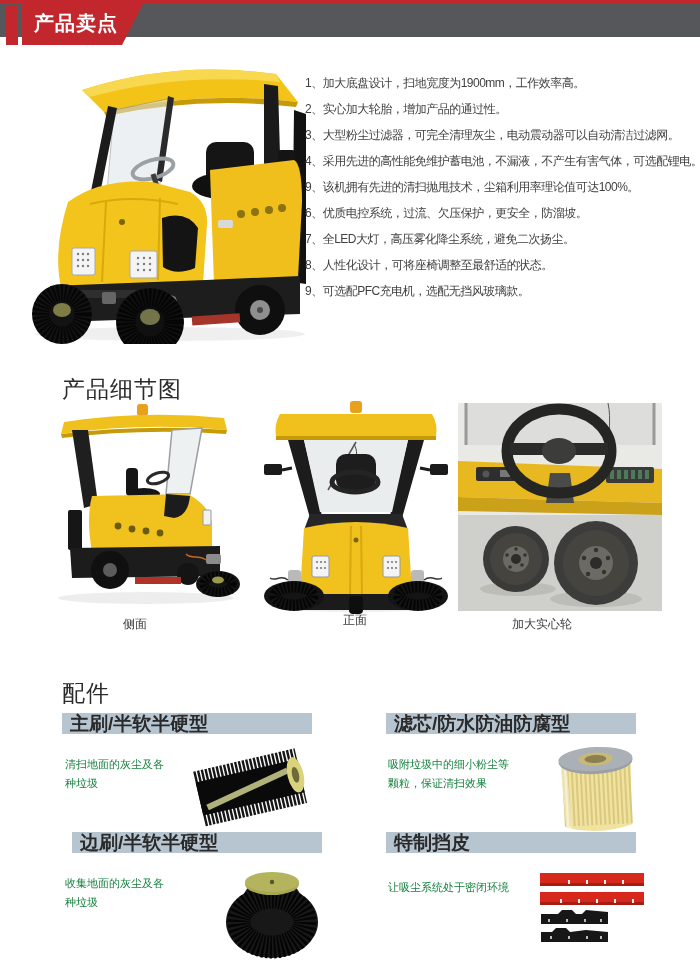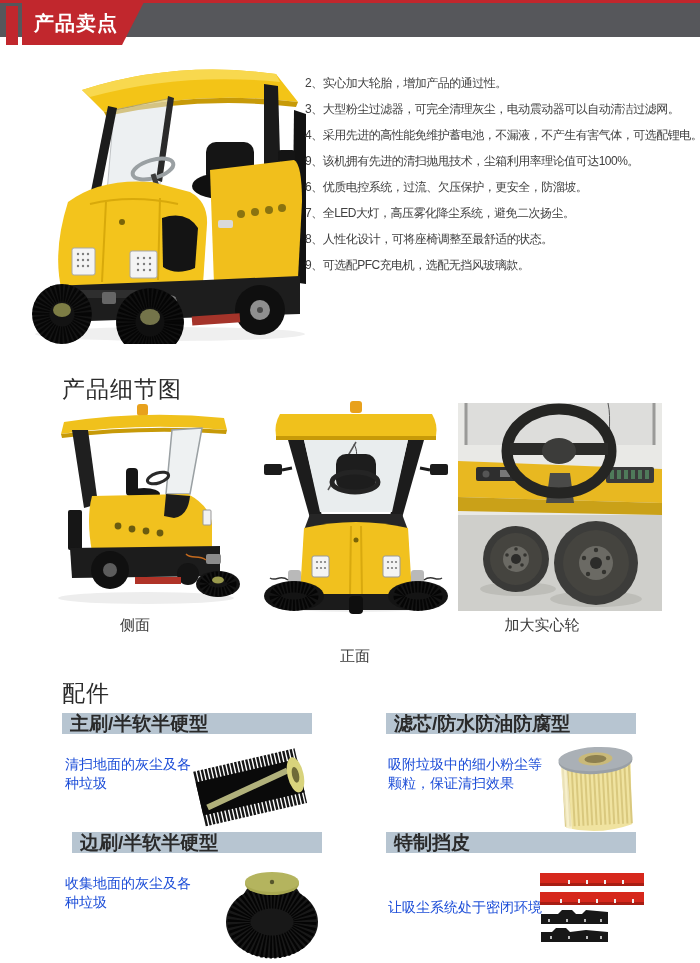--- a/index.html
+++ b/index.html
@@ -14,25 +14,25 @@
               clip-path:polygon(0 0,100% 0,82% 100%,0 100%);
               display:flex;align-items:center;}
   .title-flag span{color:#fff;font-size:20px;font-weight:bold;padding-left:12px;letter-spacing:1px;}
   
   .points{left:305px;top:70px;width:393px;}
   .points div{height:26px;line-height:26px;font-size:12px;letter-spacing:-0.5px;
               color:#3f3f3f;white-space:nowrap;}
   
   .sec-title{font-size:23px;color:#2b2b2b;letter-spacing:1px;}
   
-  .caption{font-size:15px;color:#3a3a3a;text-align:center;}
+  .caption{font-size:12px;color:#3a3a3a;text-align:center;}
   
   .acc-bar{width:250px;height:21px;background:#b7c5d1;font-size:19px;font-weight:bold;
            color:#2a2a2a;line-height:21px;padding-left:8px;box-sizing:border-box;}
-  .acc-desc{font-size:14px;color:#1d4ed8;line-height:19px;}
+  .acc-desc{font-size:11px;color:#15803d;line-height:19px;}
 </style>
 </head>
 <body>
 
 <div id="page">
 
   <div class="abs top-strip"></div>
   <div class="abs banner-bar"></div>
   <div class="abs accent-block"></div>
   <div class="abs title-flag">
@@ -125,20 +125,21 @@
       <circle cx="140" cy="270" r="24" fill="none" stroke="#050505" stroke-width="19" stroke-dasharray="2 1.6"></circle>
       <ellipse cx="140" cy="265" rx="10" ry="8" fill="#74744a"></ellipse>
     </g>
 
     <g transform="rotate(-4 205 268)">
       <rect x="182" y="263" width="48" height="9" fill="#a5342a"></rect>
     </g>
   </svg>
 
   <div class="abs points">
+    <div>1、加大底盘设计，扫地宽度为1900mm，工作效率高。</div>
     <div>2、实心加大轮胎，增加产品的通过性。</div>
     <div>3、大型粉尘过滤器，可完全清理灰尘，电动震动器可以自动清洁过滤网。</div>
     <div>4、采用先进的高性能免维护蓄电池，不漏液，不产生有害气体，可选配锂电。</div>
     <div>9、该机拥有先进的清扫抛甩技术，尘箱利用率理论值可达100%。</div>
     <div>6、优质电控系统，过流、欠压保护，更安全，防溜坡。</div>
     <div>7、全LED大灯，高压雾化降尘系统，避免二次扬尘。</div>
     <div>8、人性化设计，可将座椅调整至最舒适的状态。</div>
     <div>9、可选配PFC充电机，选配无挡风玻璃款。</div>
   </div>
 
@@ -216,21 +217,21 @@
     <path d="M44,196 L152,196 L152,212 L44,212 Z" fill="#1b1b1b"></path>
     <rect x="91" y="198" width="14" height="18" rx="4" fill="#0e0e0e"></rect>
     <rect x="30" y="172" width="13" height="20" rx="3" fill="#b9b9b9"></rect>
     <rect x="153" y="172" width="13" height="20" rx="3" fill="#b9b9b9"></rect>
     <path d="M30,182 C22,176 18,184 12,180 M166,182 C174,176 178,184 184,180" stroke="#333" stroke-width="1.5" fill="none"></path>
     <ellipse cx="36" cy="198" rx="30" ry="15" fill="#141414"></ellipse>
     <ellipse cx="36" cy="198" rx="19" ry="9" fill="none" stroke="#050505" stroke-width="11" stroke-dasharray="2 1.6"></ellipse>
     <ellipse cx="160" cy="198" rx="30" ry="15" fill="#141414"></ellipse>
     <ellipse cx="160" cy="198" rx="19" ry="9" fill="none" stroke="#050505" stroke-width="11" stroke-dasharray="2 1.6"></ellipse>
   </svg>
-  <div class="abs caption" style="left:305px;top:647px;width:100px;text-align:center;">正面</div>
+  <div class="abs caption" style="left:305px;top:612px;width:100px;text-align:center;">正面</div>
 
   <svg class="abs" style="left:458px;top:403px;" width="204" height="208" viewBox="0 0 204 208">
     <rect x="0" y="0" width="204" height="112" fill="#e9e9e6"></rect>
     <rect x="8" y="0" width="188" height="42" fill="#dddddb"></rect>
     <path d="M8,0 L8,42 M196,0 L196,42" stroke="#9a9a98" stroke-width="3"></path>
     <path d="M150,0 C154,18 148,30 156,42" stroke="#555" stroke-width="1" fill="none"></path>
     <path d="M0,58 L204,66 L204,100 L0,94 Z" fill="#e8b821"></path>
     <path d="M0,94 L204,100 L204,112 L0,108 Z" fill="#caa118"></path>
     <rect x="18" y="64" width="42" height="14" rx="2" fill="#2e2e2e"></rect>
     <circle cx="28" cy="71" r="3.5" fill="#555"></circle>
@@ -312,21 +313,21 @@
     </g>
   </svg>
 
   <div class="abs acc-bar" style="left:72px;top:832px;">边刷/半软半硬型</div>
   <div class="abs acc-bar" style="left:386px;top:832px;">特制挡皮</div>
 
   <div class="abs acc-desc" style="left:65px;top:874px;">
     <div>收集地面的灰尘及各</div>
     <div>种垃圾</div>
   </div>
-  <div class="abs acc-desc" style="left:388px;top:878px;margin-top:20px;">
+  <div class="abs acc-desc" style="left:388px;top:878px;">
     <div>让吸尘系统处于密闭环境</div>
   </div>
 
   <svg class="abs" style="left:210px;top:858px;" width="122" height="104" viewBox="0 0 122 104">
     <polygon points="40,26 84,26 108,64 16,64" fill="#181818"></polygon>
     <ellipse cx="62" cy="64" rx="46" ry="36" fill="#181818"></ellipse>
     <ellipse cx="62" cy="64" rx="33" ry="25" fill="none" stroke="#040404" stroke-width="23" stroke-dasharray="2 1.8"></ellipse>
     <ellipse cx="62" cy="26" rx="27" ry="11" fill="#a8a851"></ellipse>
     <ellipse cx="62" cy="24" rx="27" ry="10" fill="#b4b45e"></ellipse>
     <circle cx="62" cy="24" r="2.2" fill="#55552c"></circle>

